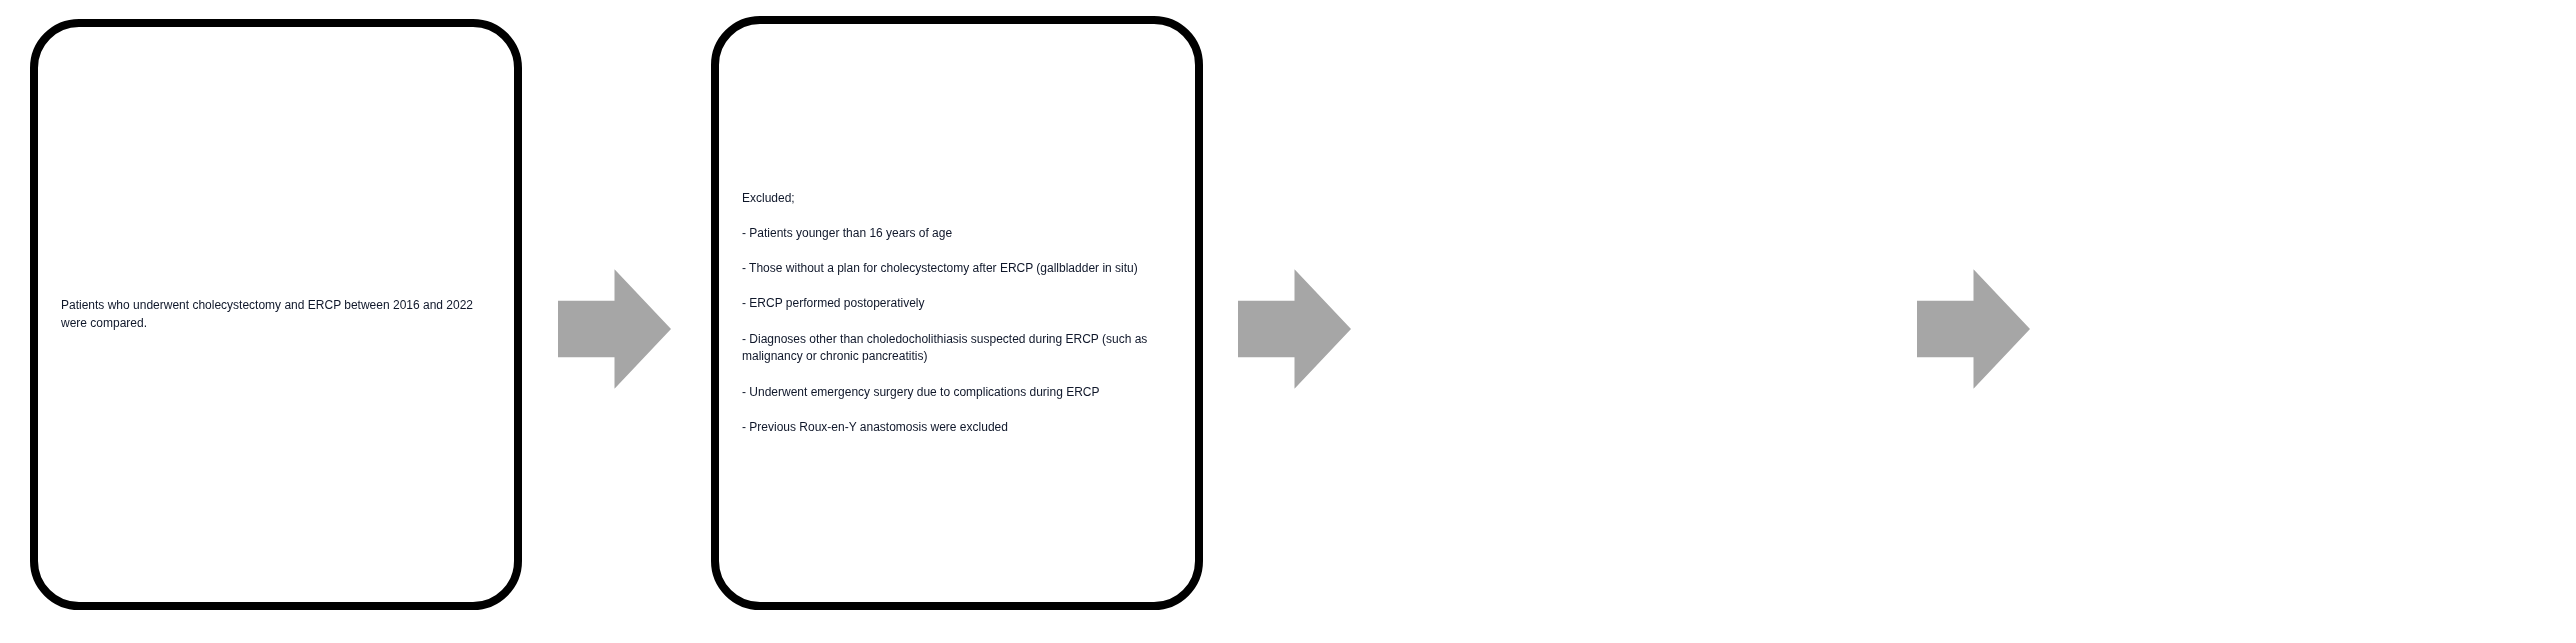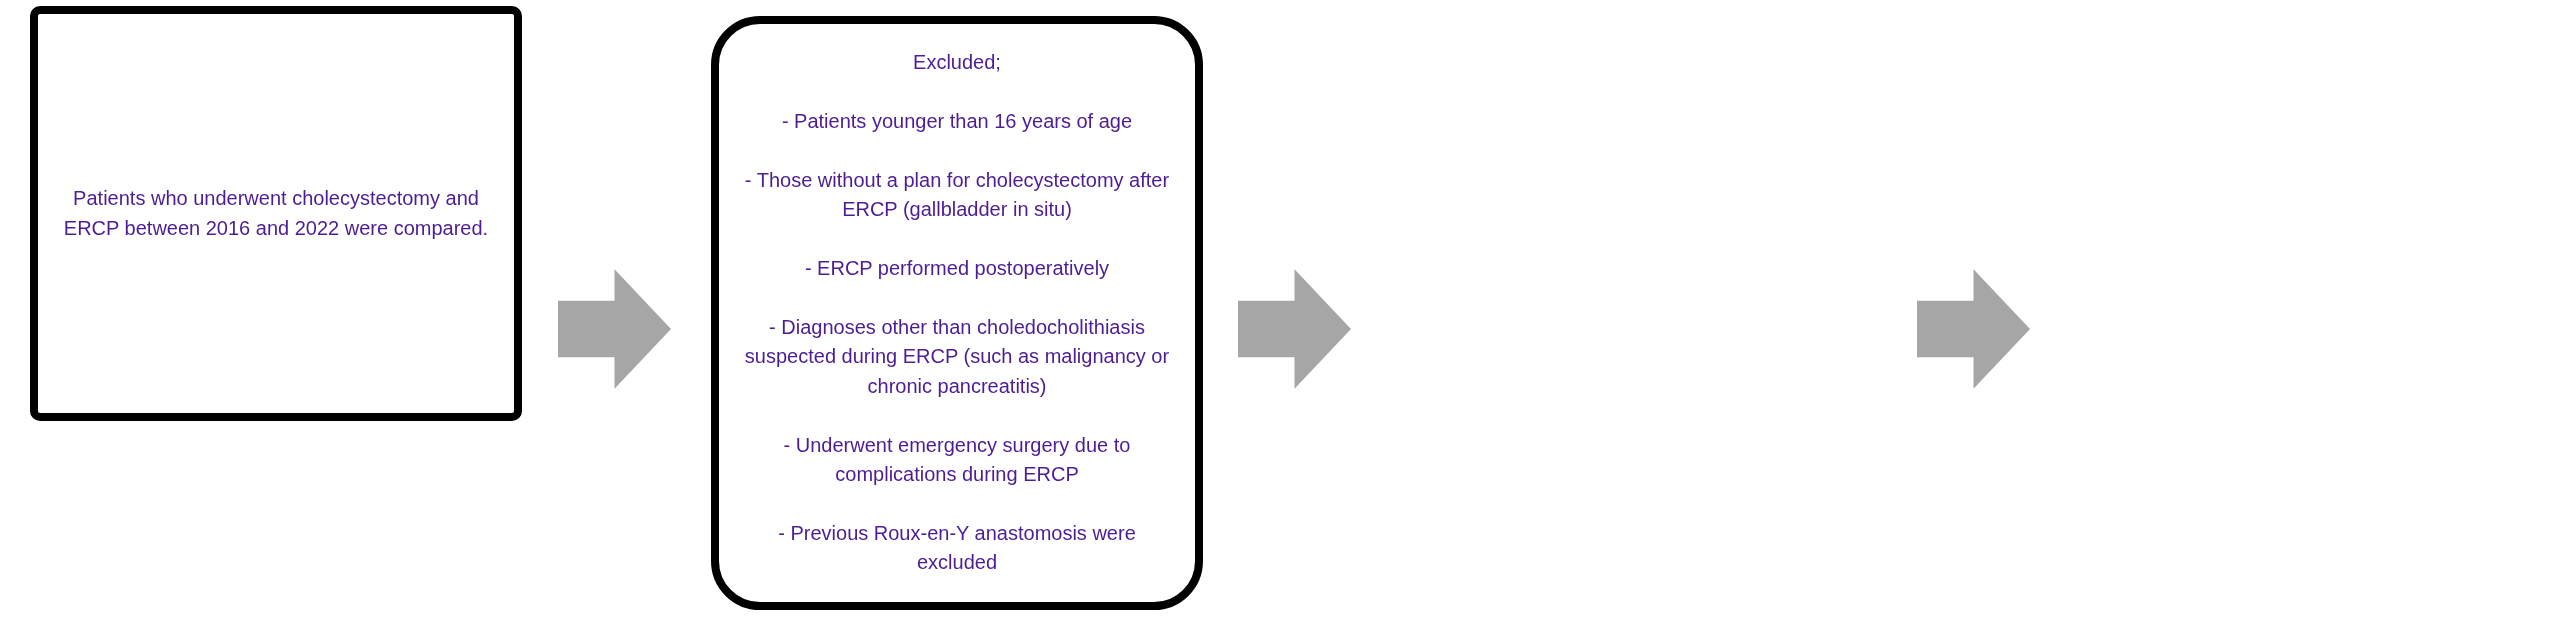--- a/index.html
+++ b/index.html
@@ -23,29 +23,29 @@
     background: #ffffff;
     border: 8px solid #000000;
     border-radius: 49px;
     display: flex;
     align-items: center;
     justify-content: center;
     padding: 17.5px 23px;
   }
   .step-text {
     width: 100%;
-    text-align: center;
-    color: #4c1d95;
-    font-size: 20px;
+    text-align: left;
+    color: #0f172a;
+    font-size: 12px;
     line-height: 1.47;
     white-space: pre-line;
     font-family: "Liberation Sans", sans-serif;
   }
   
-  #box-1 { left: 30px;   top: 6px; width: 492px; height: 415px; border-radius: 10px; }
+  #box-1 { left: 30px;   top: 19px; width: 492px; height: 591px; }
   #box-2 { left: 711px; top: 16px; width: 492px; height: 594px; }
   #box-3 { left: 1391px; top: 16px; width: 489px; height: 594px; }
   #box-4 { left: 2065px; top: 16px; width: 492px; height: 594px; }
 
   .arrow {
     position: absolute;
     width: 113px;
     height: 120px;
   }
   #arrow-1 { left: 558px;  top: 269px; }

